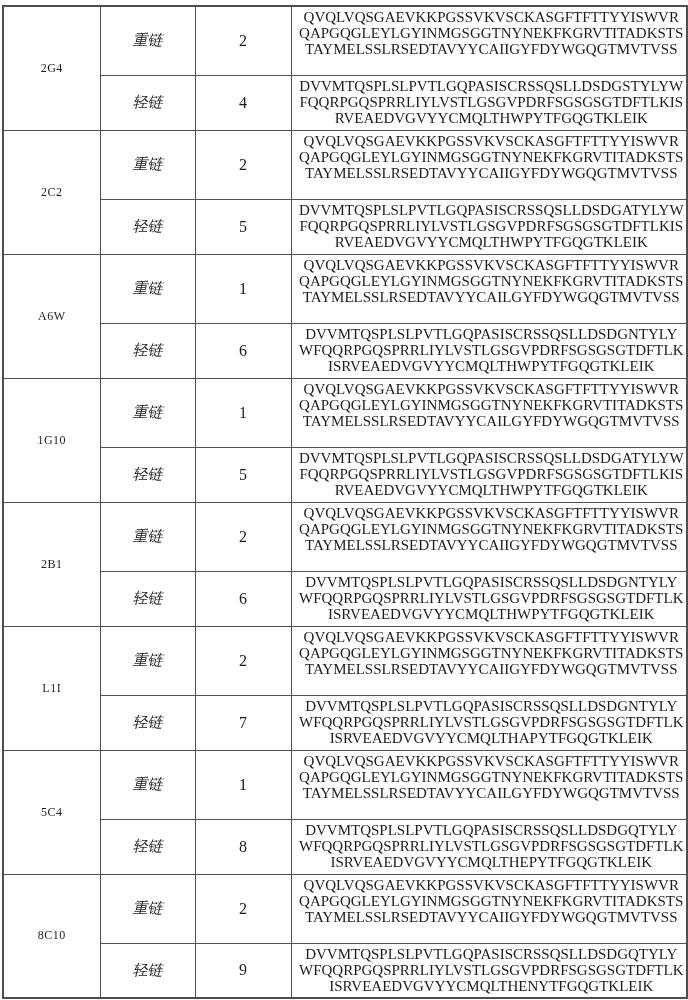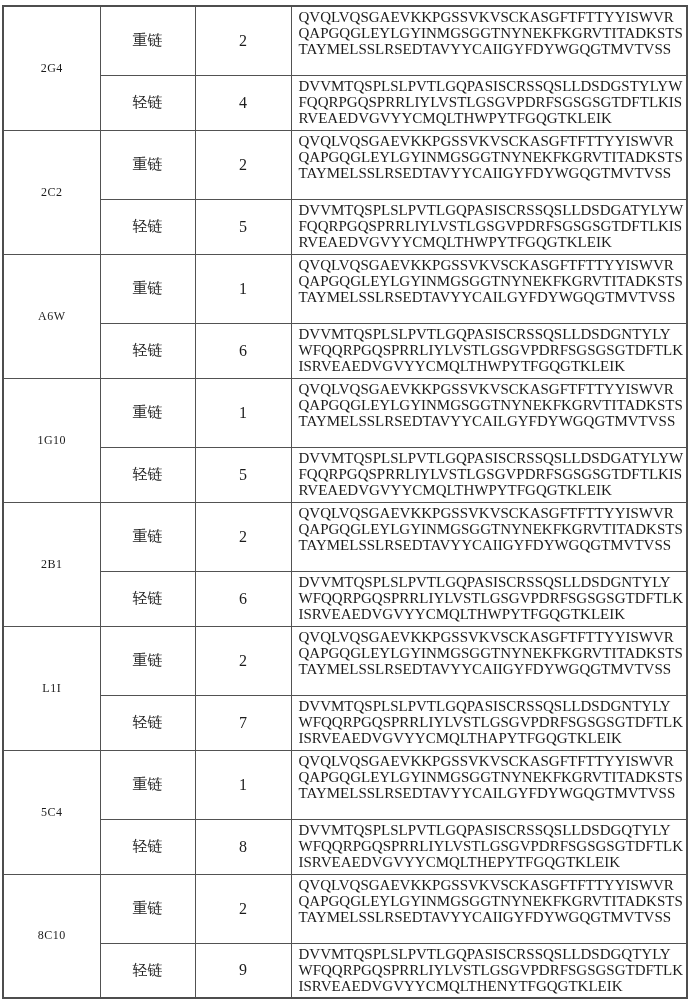--- a/index.html
+++ b/index.html
@@ -19,33 +19,35 @@
   table.seq-table {
     border-collapse: collapse;
     table-layout: fixed;
     width: 684px;
     border: 2px solid #4e4e4e;
   }
   table.seq-table td {
     border: 1px solid #525252;
     color: #1c1c1c;
     box-sizing: border-box;
+    text-align: center;
   }
   td.clone-cell {
     width: 97px;
     text-align: center;
     vertical-align: middle;
     font-size: 12px;
     letter-spacing: 0.5px;
   }
   td.chain-cell {
     width: 95px;
     text-align: center;
     vertical-align: middle;
     font-size: 15px;
+    font-style: italic;
   }
   td.num-cell {
     width: 96px;
     text-align: center;
     vertical-align: middle;
     font-size: 16px;
   }
   td.seq-cell {
     width: 396px;
     vertical-align: top;

